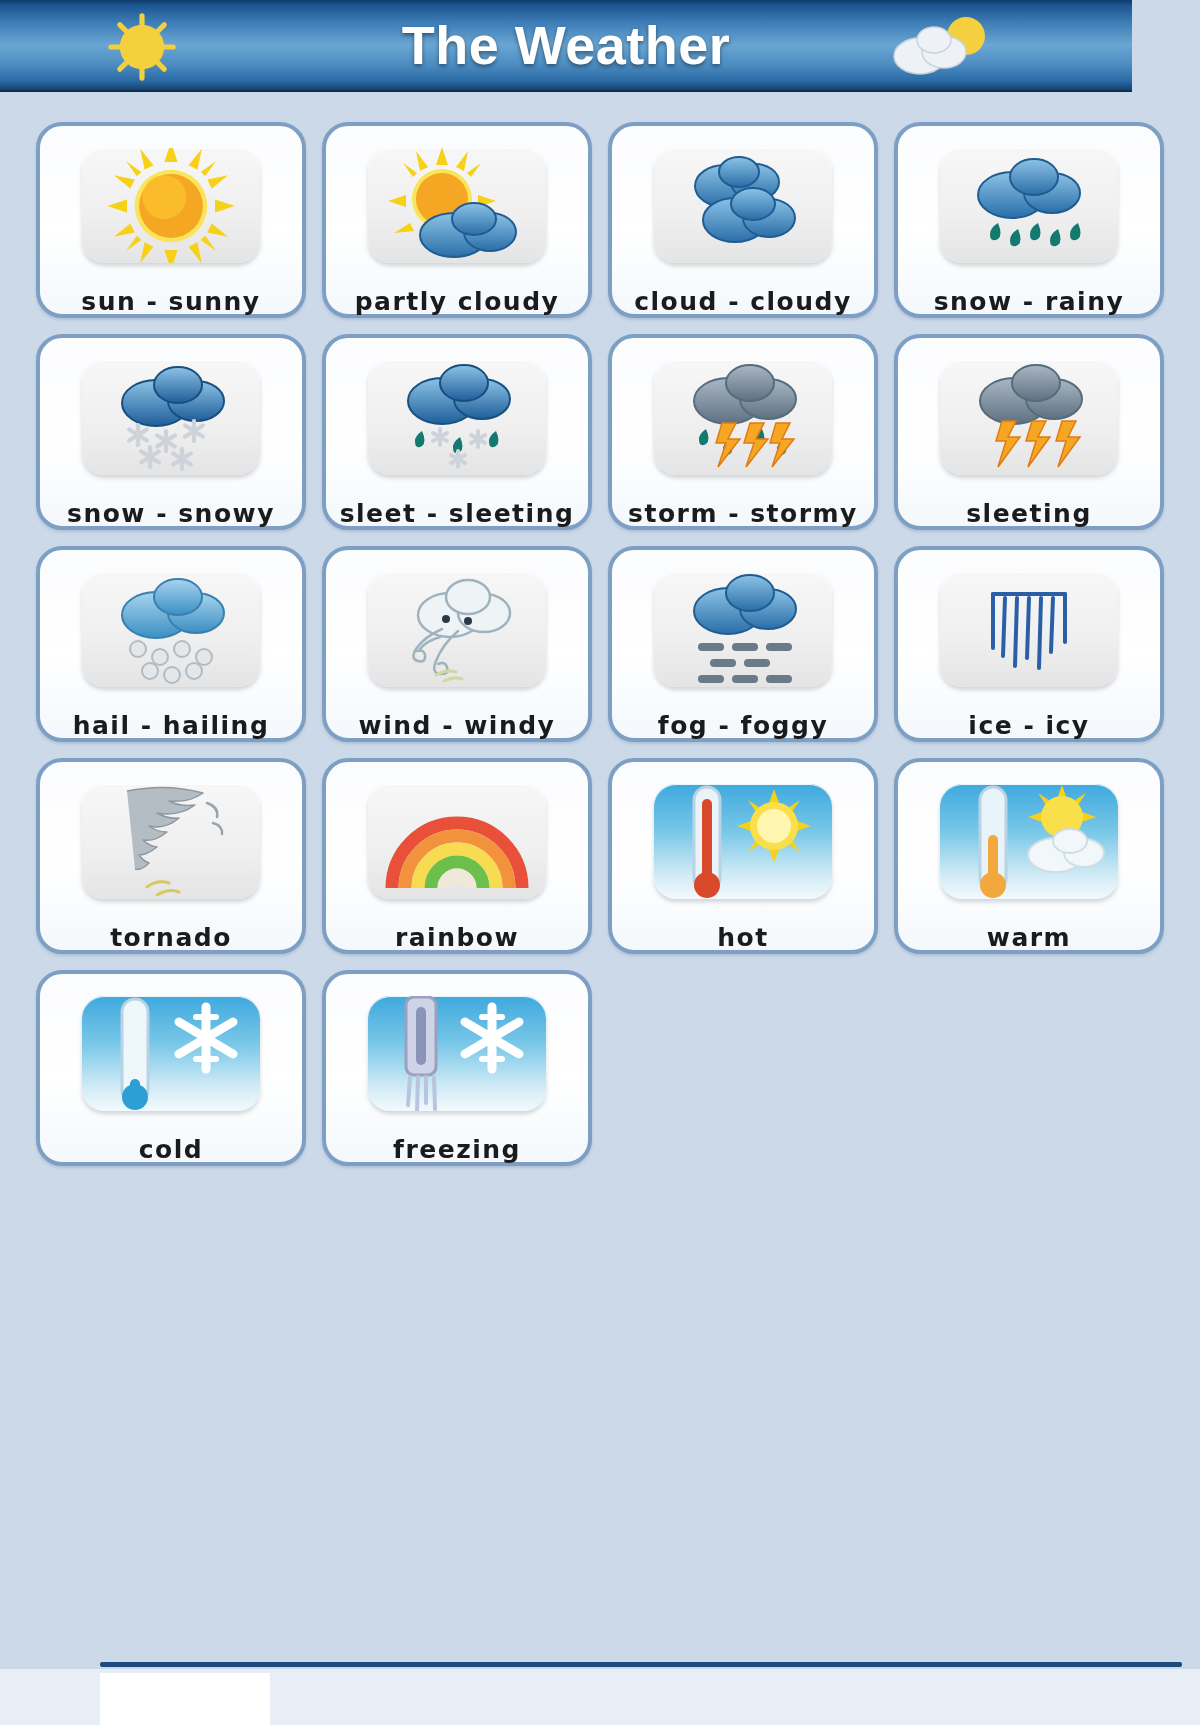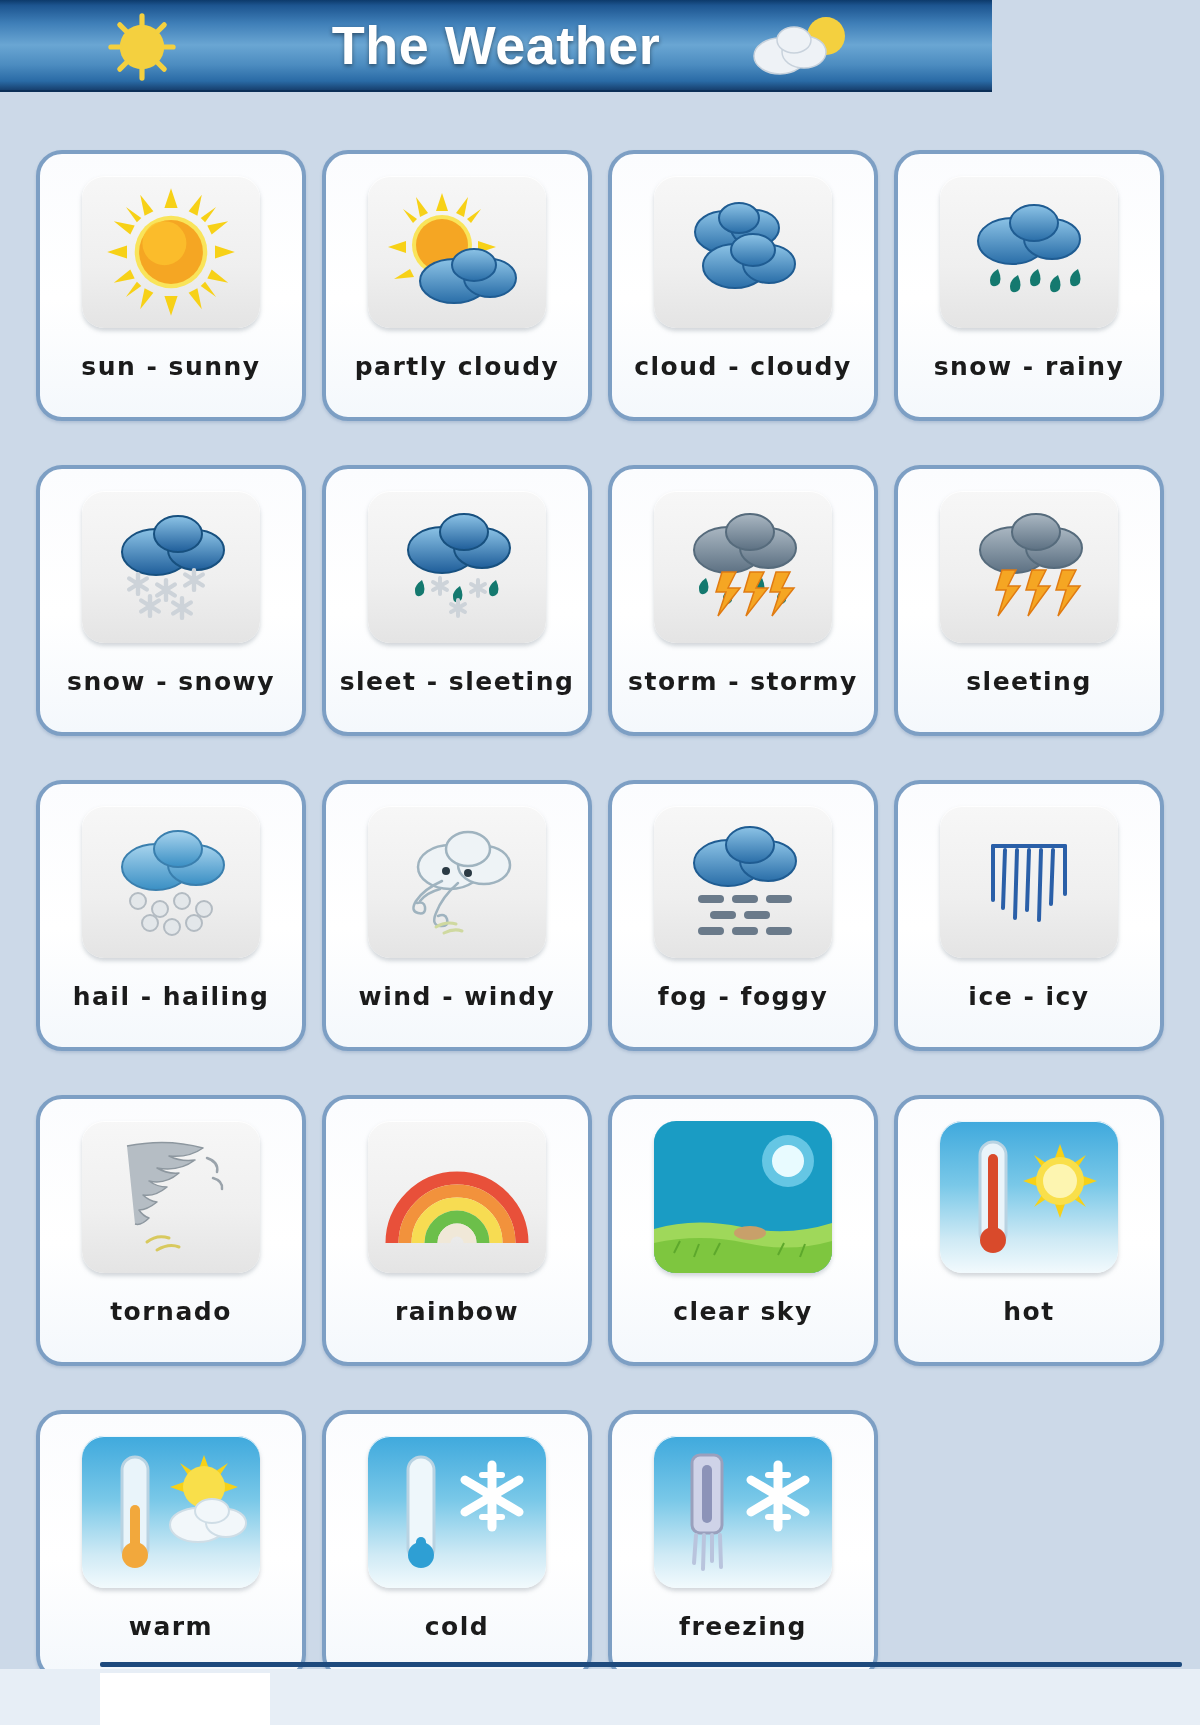--- a/index.html
+++ b/index.html
@@ -9,21 +9,21 @@
     height: 1725px;
     background: #ccd9e8;
     font-family: "DejaVu Sans", sans-serif;
     overflow: hidden;
     position: relative;
   }
 
   
   .header {
     position: relative;
-    width: 992px;
+    width: 1132px;
     height: 92px;
     background: linear-gradient(to bottom,
       #0d3a6b 0%, #1d5590 6%, #3f7fb8 26%,
       #6aa6d3 50%, #4c8cc0 72%, #2a6ba6 90%, #17406f 100%);
     border-bottom: 2px solid #0b2f57;
     display: flex;
     align-items: center;
     justify-content: center;
     overflow: hidden;
   }
@@ -52,28 +52,27 @@
     padding: 30px 36px 0 36px;
     display: grid;
     grid-template-columns: repeat(4, 1fr);
     gap: 16px 16px;
   }
 
   .card {
     background: linear-gradient(to bottom, #fbfcfe 0%, #ffffff 55%, #f4f8fc 100%);
     border: 4px solid #7d9fc4;
     border-radius: 26px;
-    height: 271px;
+    height: 196px;
     display: flex;
     flex-direction: column;
     align-items: center;
     justify-content: flex-start;
     padding-top: 22px;
     box-shadow: 0 2px 3px rgba(90,120,160,0.25);
-    margin-top: 28px;
   }
 
   .tile {
     width: 178px;
     height: 152px;
     border-radius: 22px;
     background: linear-gradient(to bottom, #f7f7f7 0%, #efefef 60%, #e4e4e4 100%);
     box-shadow: 0 3px 4px rgba(130,140,150,0.35),
                 inset 0 1px 0 rgba(255,255,255,0.9);
     display: flex;
@@ -557,42 +556,20 @@
             <path d="M36 96 a39 39 0 0 1 78 0" stroke="#f7dc52" stroke-width="13"></path>
             <path d="M49 96 a26 26 0 0 1 52 0" stroke="#6cbf4a" stroke-width="13"></path>
             <path d="M62 96 a13 13 0 0 1 26 0" stroke="#f0e8d8" stroke-width="13"></path>
           </g>
         </svg>
       </span>
     </div>
     <div class="caption">rainbow</div>
   </div>
 
-  <div class="card">
-    <div class="tile flat-sky">
-      <span style="position:absolute;inset:0;">
-        <svg class="icon-svg" width="178" height="152" viewBox="0 0 178 152" preserveAspectRatio="none">
-          <rect x="0" y="0" width="178" height="152" fill="#1a9cc4"></rect>
-          <circle cx="134" cy="40" r="26" fill="#7fd4ef" opacity="0.75"></circle>
-          <circle cx="134" cy="40" r="16" fill="#e8fbff"></circle>
-          <path d="M0 108 q40 -12 88 -2 q46 10 90 -4 L178 152 L0 152 Z" fill="#9fd85a"></path>
-          <path d="M0 122 q46 -10 92 0 q44 10 86 -2 L178 152 L0 152 Z" fill="#7ec63f"></path>
-          <ellipse cx="96" cy="112" rx="16" ry="7" fill="#c8a06a"></ellipse>
-          <g stroke="#5da82c" stroke-width="2" fill="none">
-            <path d="M20 132 l6 -12"></path>
-              <path d="M40 136 l5 -13"></path>
-            <path d="M60 134 l6 -12"></path>
-              <path d="M124 134 l6 -12"></path>
-            <path d="M146 136 l5 -13"></path>
-          </g>
-        </svg>
-      </span>
-    </div>
-    <div class="caption">clear sky</div>
-  </div>
 
   <div class="card">
     <div class="tile sky">
       <span>
         <svg class="icon-svg" width="170" height="146" viewBox="0 0 170 146">
           <g>
             <rect x="36" y="18" width="26" height="104" rx="13" fill="#e9f4fa" stroke="#b9d3e2" stroke-width="3"></rect>
             <rect x="44" y="30" width="10" height="86" rx="5" fill="#d94a2b"></rect>
             <circle cx="49" cy="116" r="13" fill="#d94a2b"></circle>
           </g>

